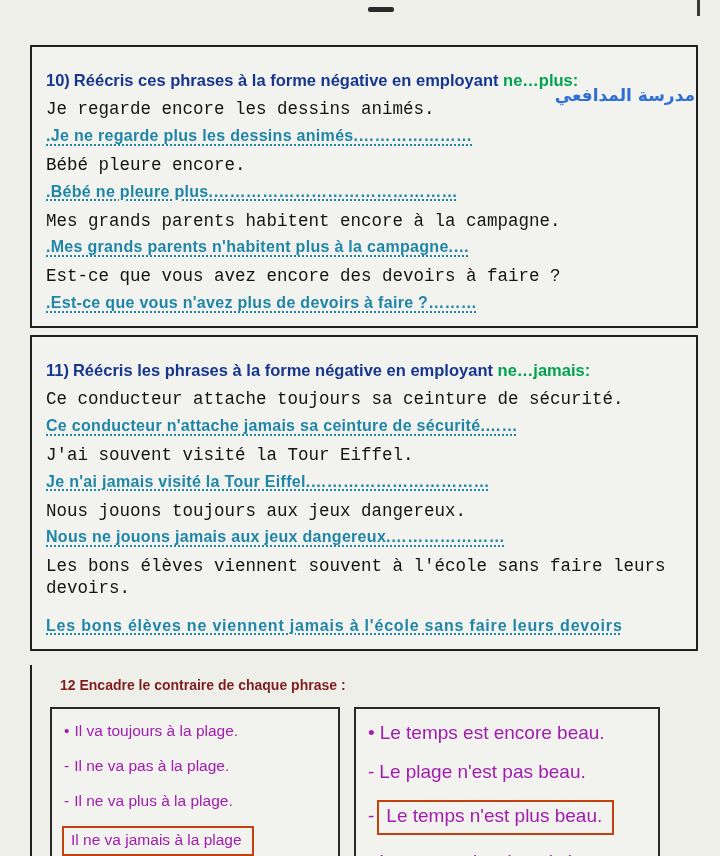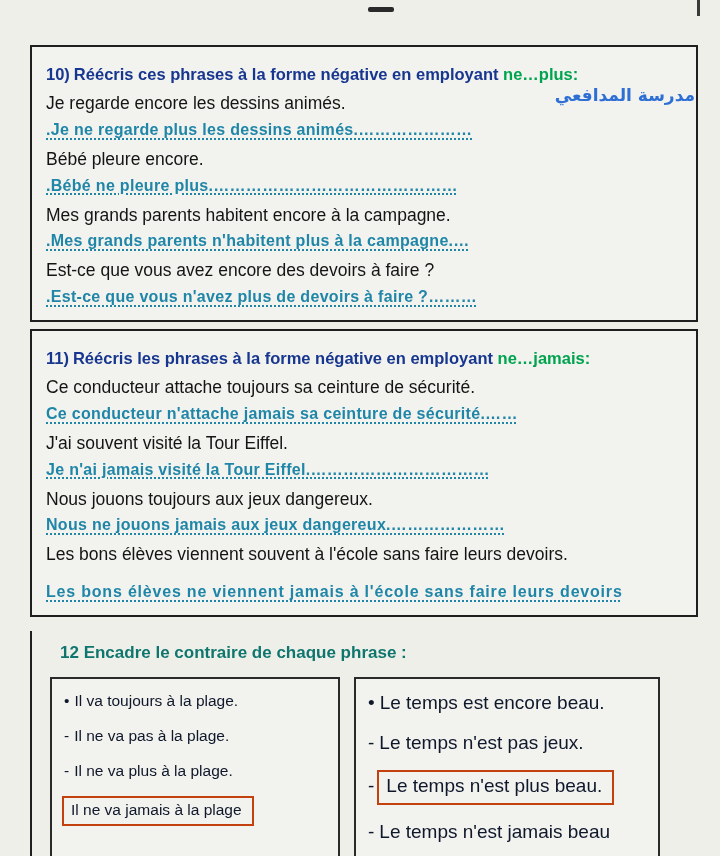--- a/index.html
+++ b/index.html
@@ -18,36 +18,36 @@
   }
   .scan-mark-corner {
     position:absolute; top:0; right:20px;
     width:3px; height:16px; background:#3a3a3a;
   }
   .box-section {
     position:relative;
     margin:0 22px 7px 30px;
     border:2px solid #1f1f1f;
     background:#f2f2ee;
-    padding:16px 16px 12px 14px;
+    padding:22px 16px 12px 14px;
     box-sizing:border-box;
   }
   .box-section.first { margin-top:45px; }
   .ex-header { font-size:16.5px; font-weight:bold; color:#17368f; line-height:1.35; }
   .ex-header .num { margin-right:4px; }
   .ex-header .connector { color:#00a44f; }
   .arabic-name {
     position:absolute; top:38px; right:1px;
     color:#2e6fd6; font-weight:bold; font-size:17px;
     font-family:"DejaVu Sans", sans-serif;
     direction:rtl;
   }
   .q {
     margin:8px 0 0; color:#141414;
-    font-size:17.5px; line-height:1.25;
+    font-size:17.5px; line-height:1.25;font-family:Liberation Mono, monospace;
   }
   .a {
     margin:5px 0 0;
     color:#1f86a8;
     font-family:Liberation Sans, sans-serif;
     font-weight:bold;
     font-size:16px;
     line-height:1.3;
     letter-spacing:0.3px;
     text-decoration:underline dotted;
@@ -59,32 +59,32 @@
   .ex12-wrap {
     margin:14px 22px 0 30px;
     border-left:2px solid #1f1f1f;
     border-bottom:2px solid #1f1f1f;
     padding:8px 0 16px 0;
     min-height:210px;
     box-sizing:border-box;
   }
   .ex12-title {
     margin:4px 0 14px 28px;
-    font-size:17px; font-weight:bold; color:#0f766e;
+    font-size:14px; font-weight:bold; color:#7f1d1d;
   }
   .ex12-boxes { display:flex; gap:14px; margin-left:18px; }
   .opt-box {
     border:2px solid #2a2a2a;
     background:#f2f2ee;
     padding:12px 10px 10px 12px;
     box-sizing:border-box;
   }
   .opt-box.left  { width:290px; font-size:15.5px; }
   .opt-box.right { width:306px; font-size:19px; }
-  .opt { margin:0 0 15px; color:#0f172a; line-height:1.3; }
+  .opt { margin:0 0 15px; color:#a21caf; line-height:1.3; }
   .opt:last-child { margin-bottom:2px; }
   .framed {
     display:inline-block;
     border:2px solid #c2410c;
     padding:2px 10px 4px 7px;
     margin-left:-2px;
   }
   .prefix { margin-right:5px; }
 </style>
 </head>
@@ -135,21 +135,21 @@
 
       <div class="opt-box left">
         <p class="opt"><span class="prefix">•</span><span>Il va toujours à la plage.</span></p>
         <p class="opt"><span class="prefix">-</span><span>Il ne va pas à la plage.</span></p>
         <p class="opt"><span class="prefix">-</span><span>Il ne va plus à la plage.</span></p>
         <p class="opt"><span class="framed"><span>Il ne va jamais à la plage</span></span></p>
       </div>
 
       <div class="opt-box right">
         <p class="opt"><span class="prefix">•</span><span>Le temps est encore beau.</span></p>
-        <p class="opt"><span class="prefix">-</span><span>Le temps n'est pas jeux.</span></p>
+        <p class="opt"><span class="prefix">-</span><span>Le plage n'est pas beau.</span></p>
         <p class="opt"><span class="prefix">-</span><span class="framed"><span>Le temps n'est plus beau.</span></span></p>
         <p class="opt"><span class="prefix">-</span><span>Le temps n'est jamais beau</span></p>
       </div>
 
     </div>
   </section>
 
 </div>
 
 </body></html>

